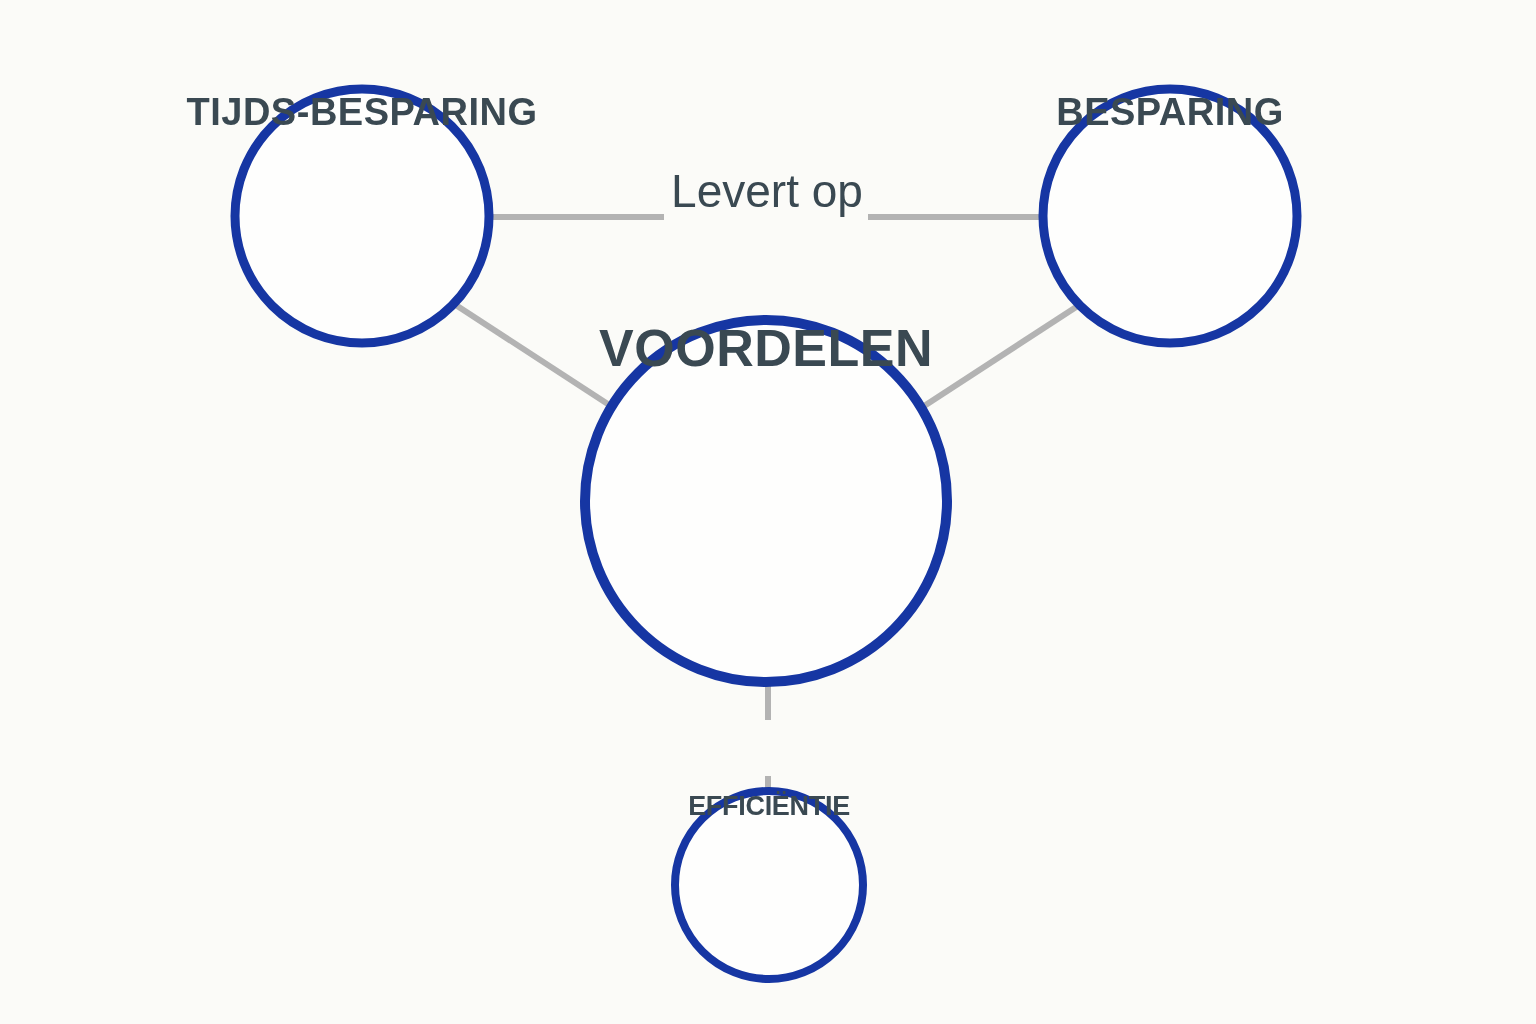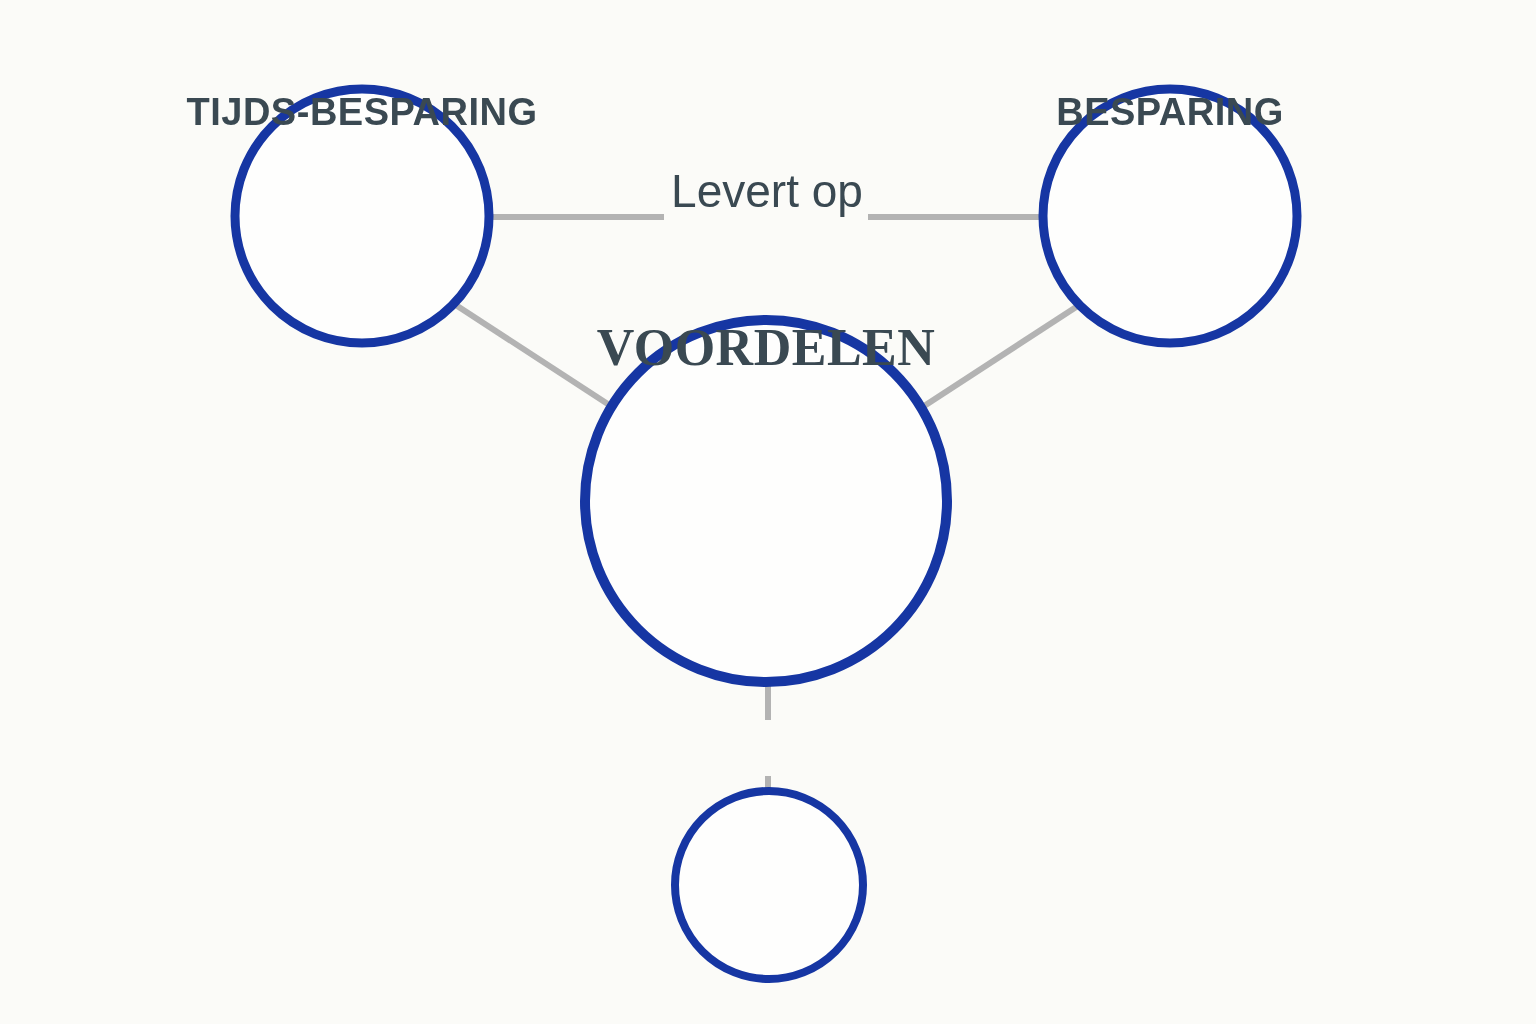--- a/index.html
+++ b/index.html
@@ -84,21 +84,24 @@
 
   <div class="node-label small-node" style="left:235px; top:89px; width:254px; height:254px;">
     <span class="lbl-line">TIJDS-</span>
     <span class="lbl-line">BESPARING</span>
   </div>
 
   <div class="node-label small-node" style="left:1043px; top:89px; width:254px; height:254px;">
     <span class="lbl-line">BESPARING</span>
   </div>
 
-  <div class="node-label big-node" style="left:585px; top:320px; width:362px; height:362px;font-family:Liberation Serif, serif;">
+  <div class="node-label big-node" style="left:585px; top:320px; width:362px; height:362px;">
     <span class="lbl-line">VOORDELEN</span>
   </div>
 
+  <div class="node-label tiny-node" style="left:675px; top:791px; width:188px; height:188px;">
+    <span class="lbl-line">EFFICIËNTIE</span>
+  </div>
 
   <div class="edge-label" style="left:617px; top:161px; width:300px; height:60px;">Levert op</div>
 
 
 </div>
 
 </body></html>

